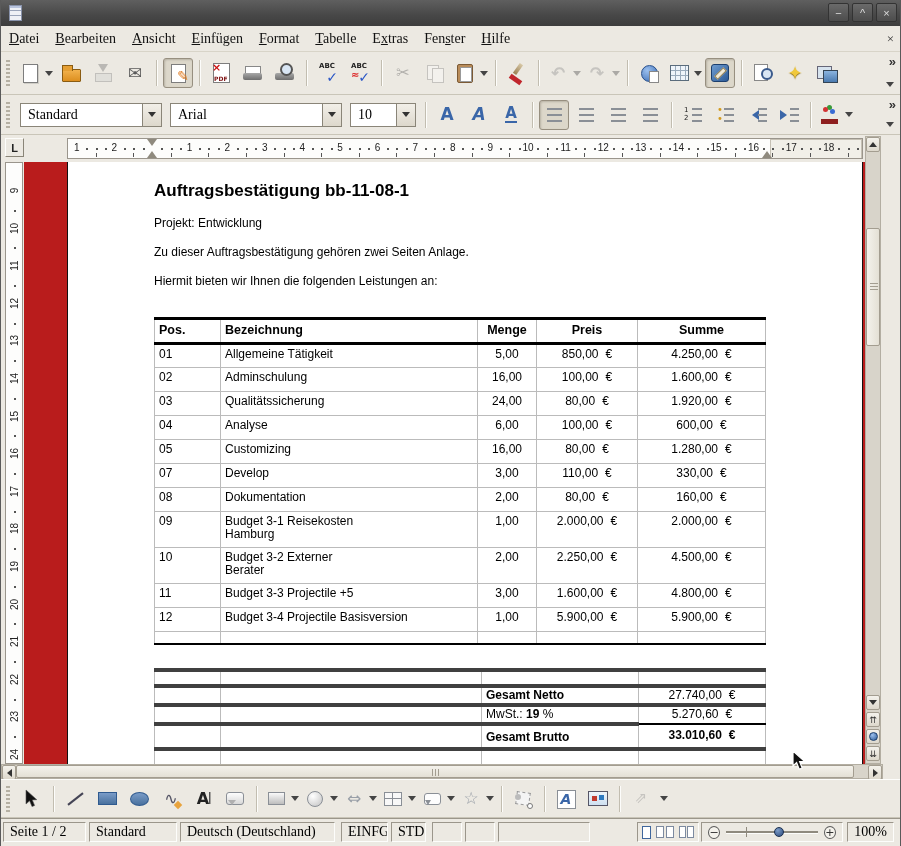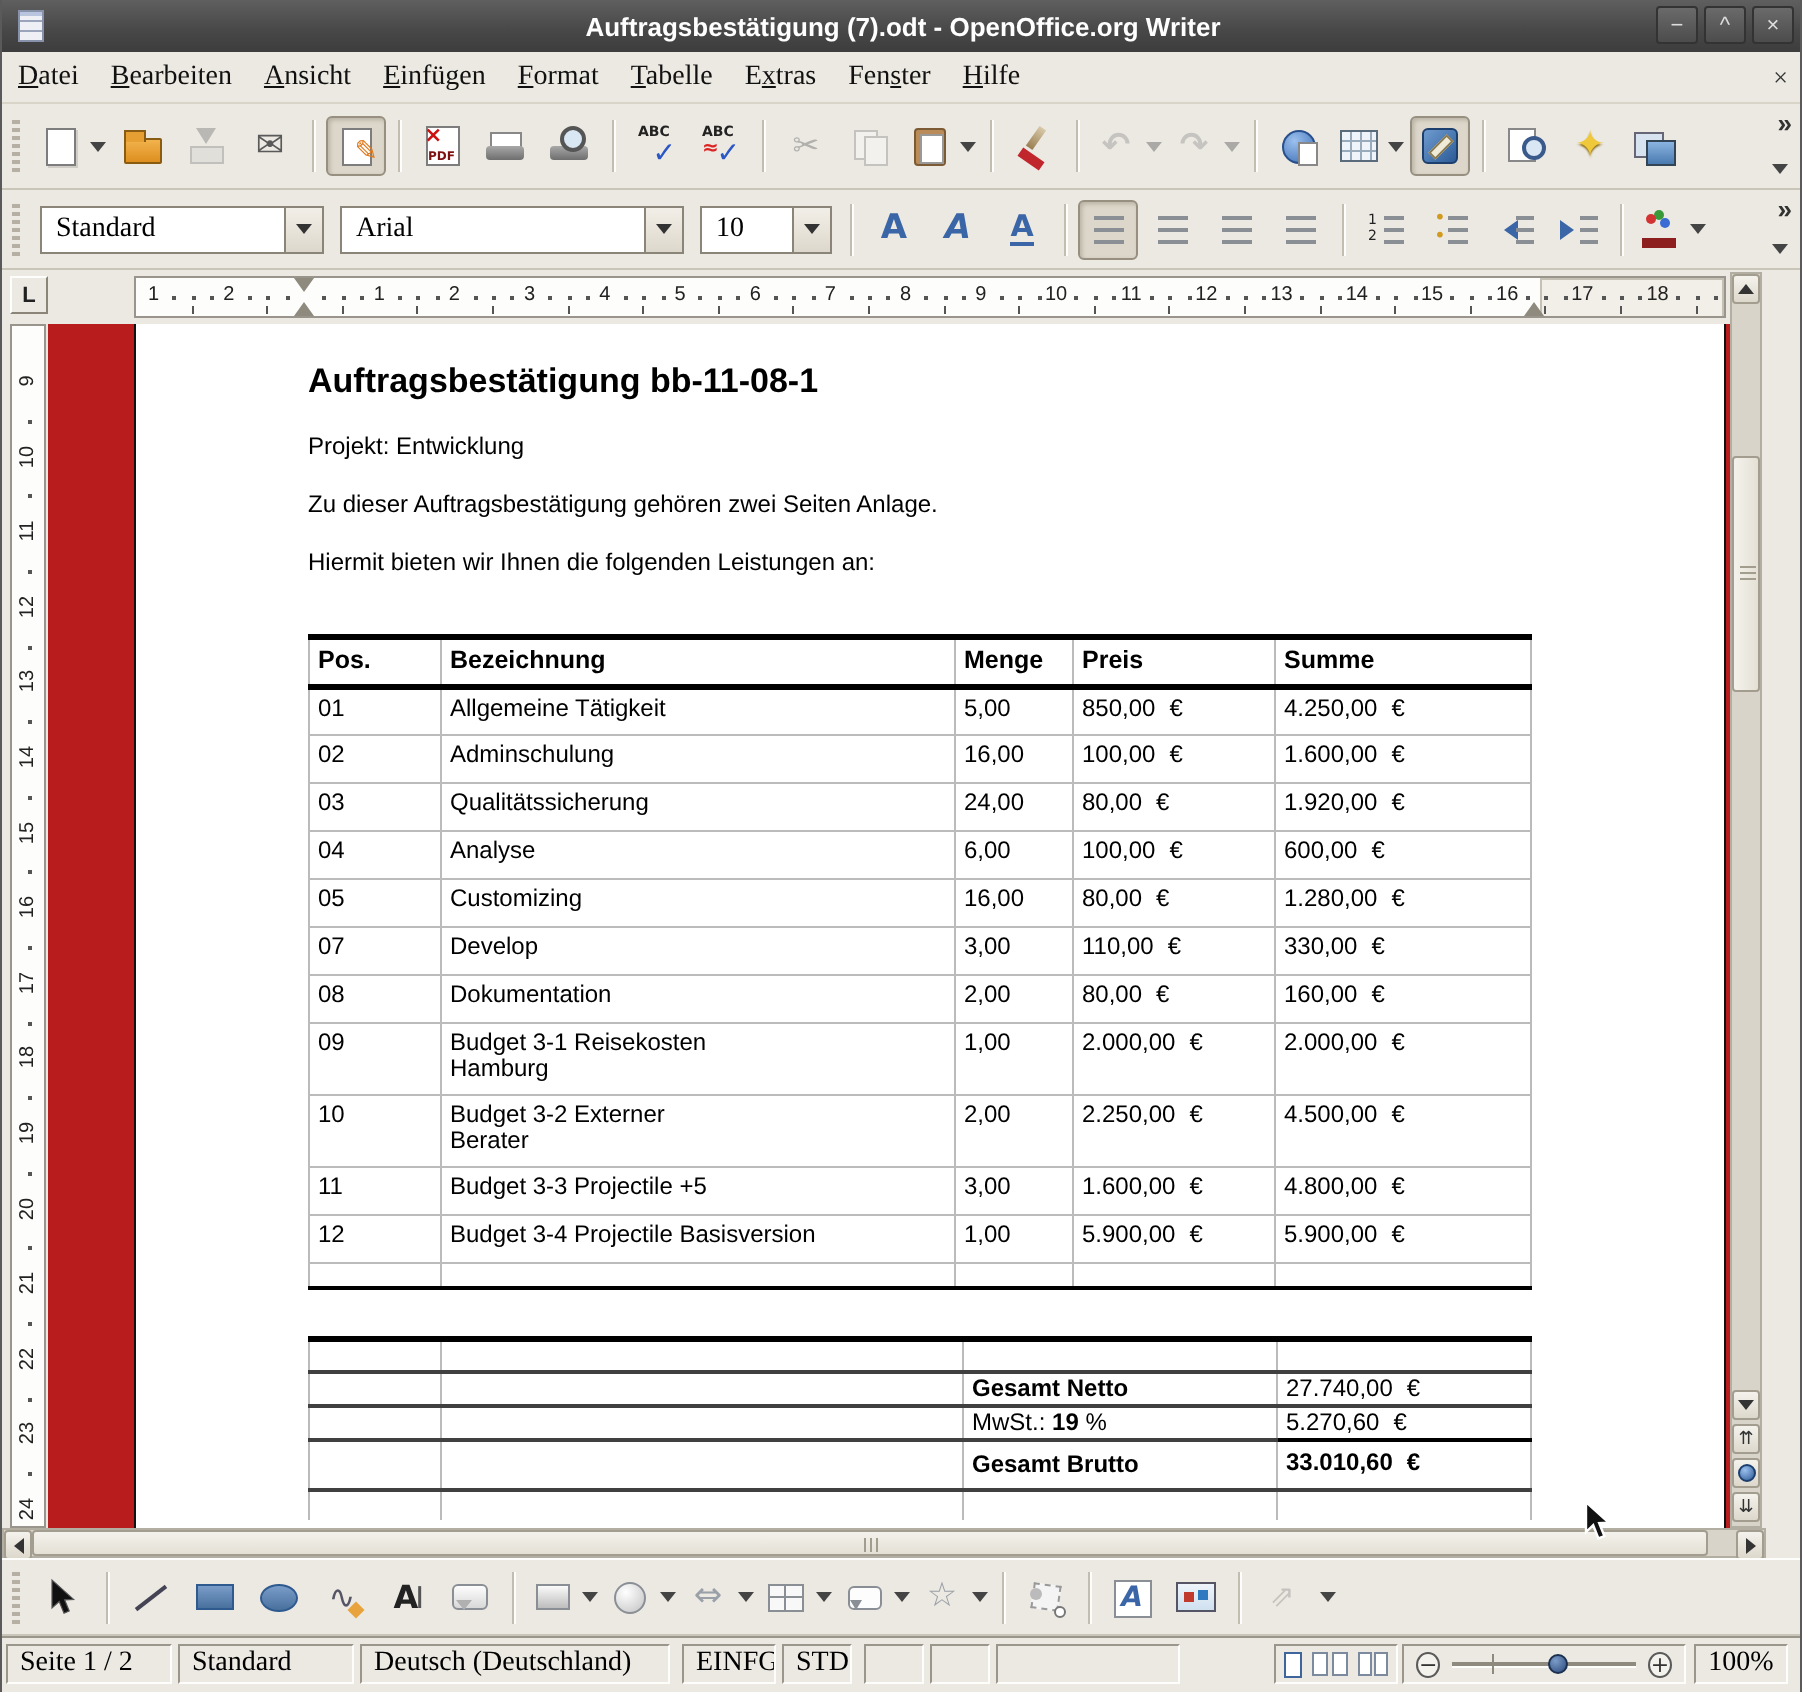--- a/index.html
+++ b/index.html
@@ -148,24 +148,24 @@
     border-left:1px solid #111;border-right:1px solid #111;overflow:hidden;color:#000;}
   #doc-heading{position:absolute;left:86px;top:19px;font-size:17px;font-weight:bold;}
   .para{position:absolute;left:86px;font-size:12px;}
   
   .doctable{position:absolute;left:86px;border-collapse:collapse;table-layout:fixed;font-size:12px;}
   #postable{top:155px;width:611px;border-top:3px solid #000;border-bottom:2px solid #000;}
   #postable th{border-bottom:3px solid #000;font-size:12.5px;padding:3px 4px 5px;}
   #postable td,#postable th,#tottable td{border-left:1px solid #bbb;border-right:1px solid #bbb;}
   #postable td{border-top:1px solid #bbb;padding:3px 4px 6px;line-height:13px;vertical-align:top;white-space:pre-line;}
   #postable tr{height:24px;}
-  .al{text-align:left;} .ar{text-align:left;}
+  .al{text-align:left;} .ar{text-align:center;}
   .eur{display:inline-block;margin-left:7px;}
   #tottable{top:506px;width:611px;border-top:3px solid #000;}
-  #tottable td{border-top:2px solid #404040;padding:1px 4px;line-height:13px;vertical-align:top;}
+  #tottable td{border-top:4px solid #404040;padding:1px 4px;line-height:13px;vertical-align:top;}
   .b{font-weight:bold;}
   .rule-above{border-top:2.5px solid #000 !important;padding-top:4px !important;}
   .brutto-pad{padding-top:5px !important;margin-left:34px;}
   
   #vscroll{position:absolute;left:864px;top:136px;width:16px;height:628px;background:#d8d4ca;
     border:1px solid #b3aea2;}
   .sbtn{position:absolute;left:0;width:14px;height:15px;background:linear-gradient(#f4f2ec,#ddd8cc);
     border:1px solid #a39d90;border-radius:2px;display:flex;align-items:center;justify-content:center;}
   .tri{width:0;height:0;border:4px solid transparent;}
   .tri-up{border-bottom:5px solid #333;margin-top:-4px;}
@@ -202,21 +202,20 @@
   
   #cursor{position:absolute;left:791px;top:750px;z-index:50;}
 </style>
 </head>
 <body>
 
 <div id="win">
 
   <div id="titlebar">
     <div id="appicon"></div>
-    <div id="wtitle">Auftragsbestätigung (7).odt - OpenOffice.org Writer</div>
     <div class="wbtns">
       <div class="wbtn">−</div>
       <div class="wbtn">^</div>
       <div class="wbtn">×</div>
     </div>
   </div>
 
   <div id="menubar">
     <span class="menu-item"><u>D</u>atei</span>
       <span class="menu-item"><u>B</u>earbeiten</span>

